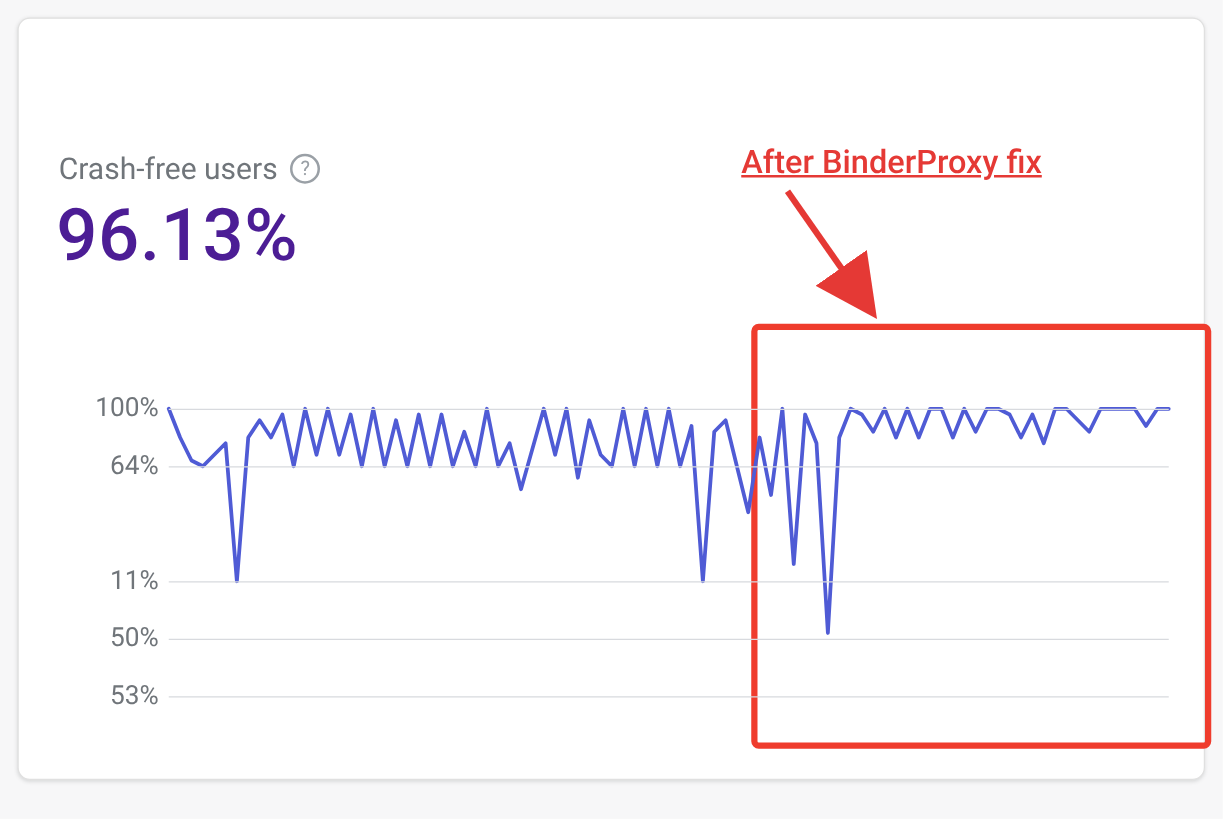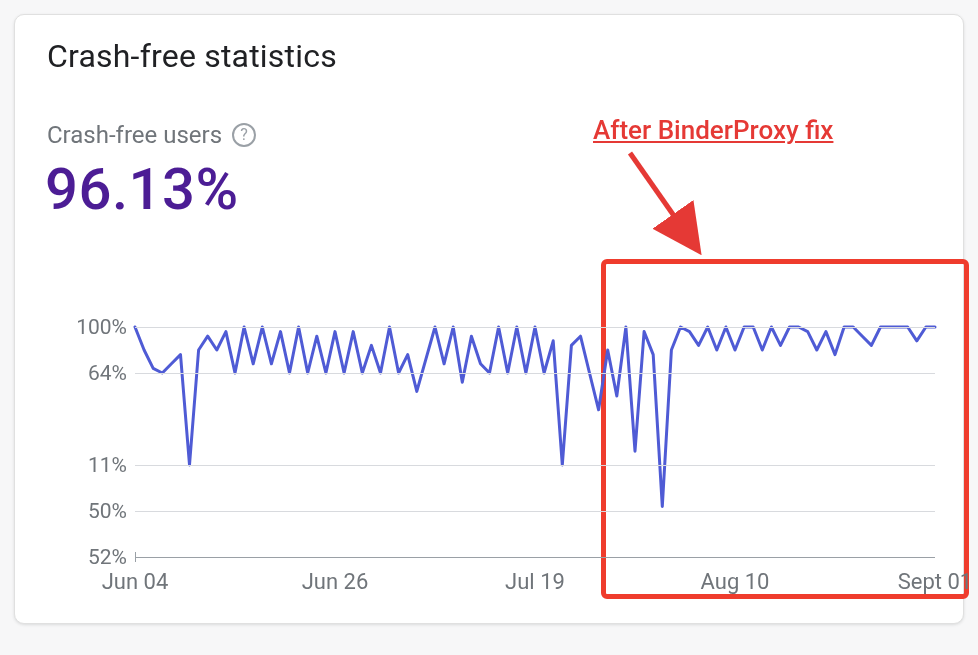--- a/index.html
+++ b/index.html
@@ -44,21 +44,20 @@
   .x-baseline{position:absolute;left:0;top:0;width:100%;height:0;border-top:1px solid #9aa0a6;}
   .x-tick-mark{position:absolute;top:-5px;width:0;height:10px;border-left:1px solid #9aa0a6;}
   .x-tick-label{position:absolute;top:12px;font-size:22px;color:#70757a;white-space:nowrap;transform:translateX(-50%);}    
   svg.series{position:absolute;left:0;top:0;width:100%;height:100%;overflow:visible;}
 </style>
 </head>
 <body>
 <div class="stage">
 
 <div class="card">
-  <div class="card-title">Crash-free statistics</div>
 
   <div class="subhead">
     <span>Crash-free users</span>
     <span class="help-icon">?</span>
   </div>
 
   <div class="big-metric">96.13%</div>
 
   <div class="annotation" style="left:578px;top:100px;">After BinderProxy fix</div>
 
@@ -73,39 +72,30 @@
 
   <div class="highlight-box" style="left:586px;top:244px;width:358px;height:330px;"></div>
 
   <div class="chart">
 
     <div id="yTicks">
           <div class="y-tick" style="top: 0px;">100%</div>
           <div class="y-tick" style="top: 46px;">64%</div>
           <div class="y-tick" style="top: 138px;">11%</div>
           <div class="y-tick" style="top: 184px;">50%</div>
-          <div class="y-tick" style="top: 230px;">52%</div>
+          <div class="y-tick" style="top: 230px;">53%</div>
         </div>
 
     <div class="plot" id="plot">
       <svg class="series" id="seriesSvg" viewBox="0 0 800 230" preserveAspectRatio="none">
             <polyline points="0.0,0.0 9.1,23.0 18.2,41.4 27.3,46.0 36.4,36.8 45.5,27.6 54.5,138.0 63.6,23.0 72.7,9.2 81.8,23.0 90.9,4.6 100.0,46.0 109.1,0.0 118.2,36.8 127.3,0.0 136.4,36.8 145.5,4.6 154.5,46.0 163.6,0.0 172.7,46.0 181.8,9.2 190.9,46.0 200.0,4.6 209.1,46.0 218.2,4.6 227.3,46.0 236.4,18.4 245.5,46.0 254.5,0.0 263.6,46.0 272.7,27.6 281.8,64.4 290.9,32.2 300.0,0.0 309.1,36.8 318.2,0.0 327.3,55.2 336.4,9.2 345.5,36.8 354.5,46.0 363.6,0.0 372.7,46.0 381.8,0.0 390.9,46.0 400.0,0.0 409.1,46.0 418.2,13.8 427.3,138.0 436.4,18.4 445.5,9.2 454.5,46.0 463.6,82.8 472.7,23.0 481.8,69.0 490.9,0.0 500.0,124.2 509.1,4.6 518.2,27.6 527.3,179.4 536.4,23.0 545.5,0.0 554.5,4.6 563.6,18.4 572.7,0.0 581.8,23.0 590.9,0.0 600.0,23.0 609.1,0.0 618.2,0.0 627.3,23.0 636.4,0.0 645.5,18.4 654.5,0.0 663.6,0.0 672.7,4.6 681.8,23.0 690.9,4.6 700.0,27.6 709.1,0.0 718.2,0.0 727.3,9.2 736.4,18.4 745.5,0.0 754.5,0.0 763.6,0.0 772.7,0.0 781.8,13.8 790.9,0.0 800.0,0.0" fill="none" stroke="#4f5bd5" stroke-width="3" stroke-linejoin="round" stroke-linecap="round"></polyline>
           </svg>
     <div class="grid-line" style="top: 0px;"></div>
           <div class="grid-line" style="top: 46px;"></div>
           <div class="grid-line" style="top: 138px;"></div>
           <div class="grid-line" style="top: 184px;"></div>
           <div class="grid-line" style="top: 230px;"></div>
         </div>
 
-    <div class="x-axis" id="xAxis">
-      <div class="x-baseline"></div>
-    <div class="x-tick-mark" style="left: 0px;"></div>
-          <div class="x-tick-label" style="left: 0px;">Jun 04</div>
-          <div class="x-tick-label" style="left: 200px;">Jun 26</div>
-          <div class="x-tick-label" style="left: 400px;">Jul 19</div>
-          <div class="x-tick-label" style="left: 600px;">Aug 10</div>
-          <div class="x-tick-label" style="left: 800px;">Sept 01</div>
-        </div>
   </div>
 </div>
 
 </div>
 
 </body></html>

